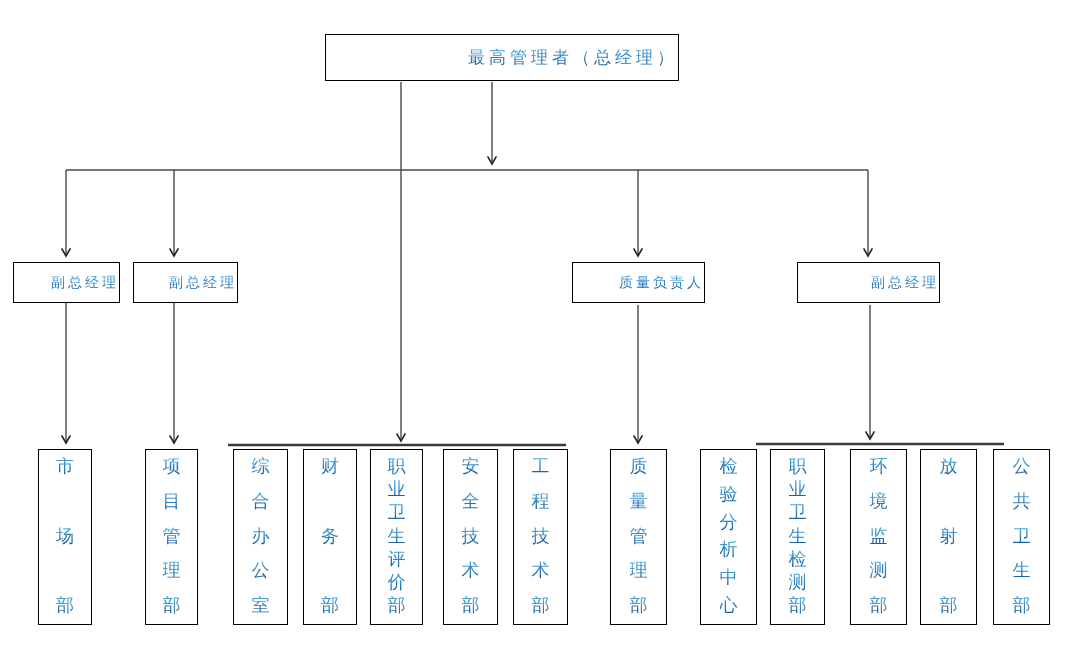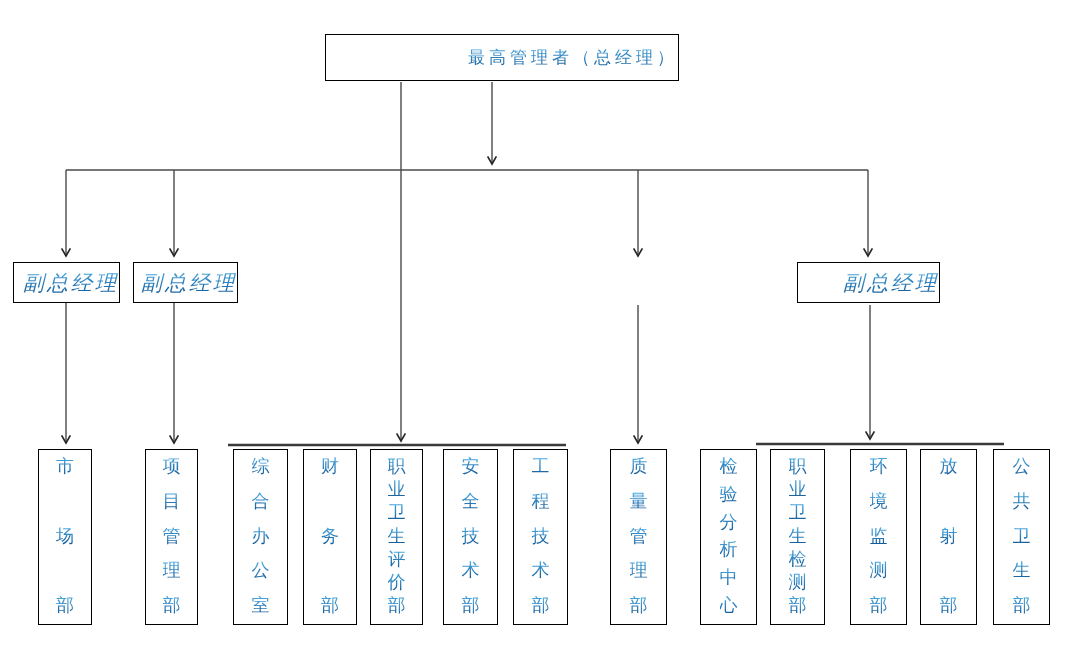--- a/index.html
+++ b/index.html
@@ -20,21 +20,21 @@
     box-sizing: border-box;
     display: flex;
     align-items: center;
     justify-content: flex-end;
   }
   .hlabel { letter-spacing: 3px; white-space: nowrap; text-indent: 3px; }
 
   .root  { left: 325px; top: 34px; width: 354px; height: 47px; font-size: 17px; }
   .root .hlabel { letter-spacing: 4px; text-indent: 4px; }
 
-  .l2   { top: 262px; height: 41px; font-size: 21px; font-style: italic; }
+  .l2   { top: 262px; height: 41px; font-size: 14px; }
   .l2-1 { left: 13px;  width: 107px; }
   .l2-2 { left: 133px; width: 105px; }
   .l2-3 { left: 572px; width: 133px; }
   .l2-4 { left: 797px; width: 143px; }
 
   .dept {
     position: absolute;
     top: 449px;
     height: 176px;
     border: 1.4px solid #000000;
@@ -109,20 +109,23 @@
   <div class="node root">
     <span class="hlabel blue">最高管理者（总经理）</span>
   </div>
 
   <div class="node l2 l2-1">
     <span class="hlabel blue">副总经理</span>
   </div>
   <div class="node l2 l2-2">
     <span class="hlabel blue">副总经理</span>
   </div>
+  <div class="node l2 l2-3">
+    <span class="hlabel blue">质量负责人</span>
+  </div>
   <div class="node l2 l2-4">
     <span class="hlabel blue">副总经理</span>
   </div>
 
   <div class="dept d1">
       <span class="vchar blue">市</span>
       <span class="vchar blue">场</span>
       <span class="vchar blue">部</span>
     </div>
   <div class="dept d2">

